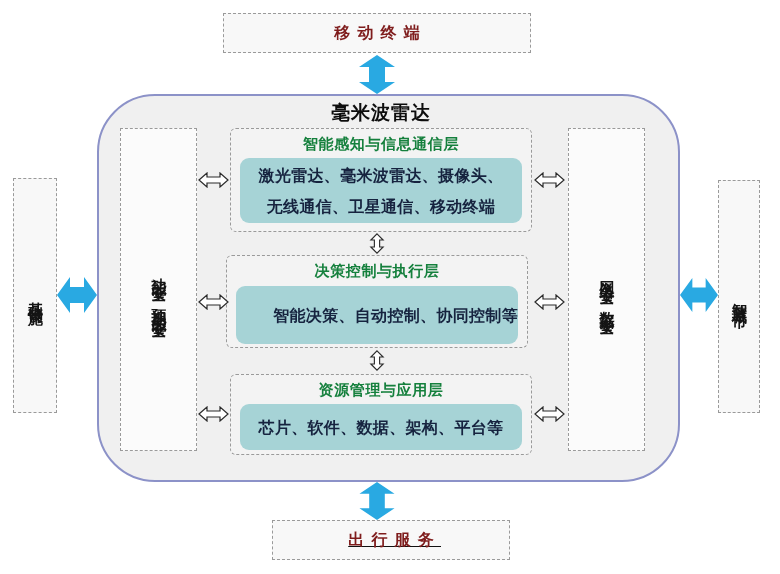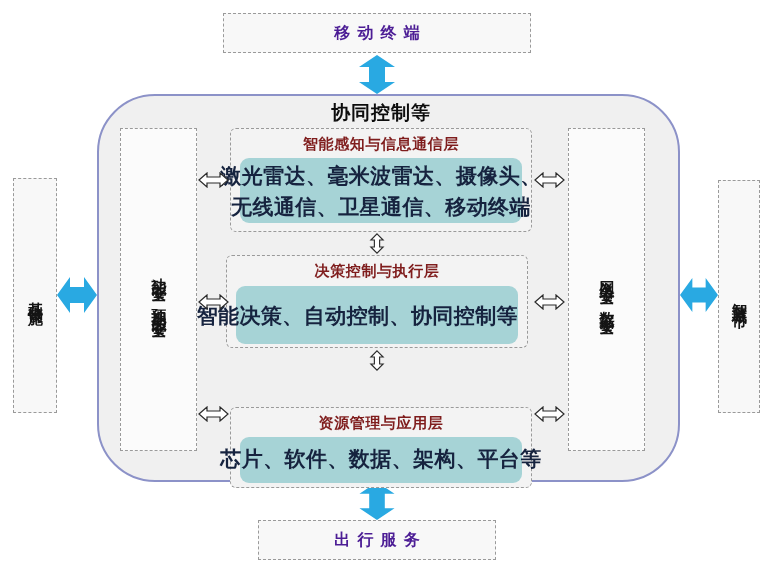--- a/index.html
+++ b/index.html
@@ -8,21 +8,21 @@
     font-family:"Liberation Sans",sans-serif;color:#111;
   }
   .abs{position:absolute;box-sizing:border-box;}
   
   .dashed-box{
     border:1.5px dashed #9a9a9a;background:#f8f8f8;
     display:flex;align-items:center;justify-content:center;
   }
   .node-label{
     font-weight:bold;font-size:16px;letter-spacing:.45em;text-indent:.45em;
-    color:#4c1d95;white-space:nowrap;
+    color:#7f1d1d;white-space:nowrap;
   }
   
   .vehicle{
     border:2px solid #8c92c8;border-radius:58px;background:#f0f0f0;
   }
   .vehicle-title{
     position:absolute;left:230px;top:100px;width:302px;text-align:center;
     font-size:19px;font-weight:bold;color:#0d0d0d;letter-spacing:.05em;
   }
   
@@ -33,29 +33,29 @@
   .vtext{
     writing-mode:vertical-rl;text-orientation:upright;
     font-weight:bold;font-size:15px;letter-spacing:3px;color:#141414;white-space:nowrap;
   }
   
   .layer{
     border:1.3px dashed #9a9a9a;background:#f3f3f3;border-radius:6px;
     display:flex;flex-direction:column;align-items:center;
   }
   .layer-title{
-    font-size:15px;font-weight:bold;color:#7f1d1d;margin-top:6px;letter-spacing:.04em;
+    font-size:15px;font-weight:bold;color:#15803d;margin-top:6px;letter-spacing:.04em;
   }
   .teal-box{
     background:#a6d3d6;border-radius:9px;width:282px;
     display:flex;flex-direction:column;align-items:center;justify-content:center;
     flex:0 0 auto;
   }
   .teal-line{
-    font-size:21px;font-weight:bold;color:#16233f;line-height:31px;
+    font-size:16px;font-weight:bold;color:#16233f;line-height:31px;
     letter-spacing:.02em;white-space:nowrap;
   }
   svg{display:block;}
 </style>
 </head>
 <body>
 
 <div class="stage">
 
   <div class="abs dashed-box" style="left:223px;top:13px;width:308px;height:40px;">
@@ -75,31 +75,31 @@
   </svg>
 
   <div class="abs dashed-box" style="left:718px;top:180px;width:42px;height:233px;">
     <span class="vtext">智慧城市</span>
   </div>
 
   <svg class="abs" style="left:680px;top:277px;" width="38" height="36" viewBox="0 0 40 36">
     <polygon points="0,18 13,0 13,10 27,10 27,0 40,18 27,36 27,26 13,26 13,36" fill="#29a9e2"></polygon>
   </svg>
 
-  <div class="abs dashed-box" style="left:258px;top:520px;width:238px;height:40px;">
+  <div class="abs dashed-box" style="left:272px;top:520px;width:238px;height:40px;text-decoration:underline;">
     <span class="node-label">出行服务</span>
   </div>
 
   <svg class="abs" style="left:359px;top:482px;" width="36" height="38" viewBox="0 0 36 39">
     <polygon points="18,0 36,12 26,12 26,27 36,27 18,39 0,27 10,27 10,12 0,12" fill="#29a9e2"></polygon>
   </svg>
 
   <div class="abs vehicle" style="left:97px;top:94px;width:583px;height:388px;"></div>
 
-  <div class="vehicle-title">协同控制等</div>
+  <div class="vehicle-title">毫米波雷达</div>
 
   <div class="abs side-bar" style="left:120px;top:128px;width:77px;height:323px;">
     <span class="vtext">功能安全、预期功能安全</span>
   </div>
 
   <div class="abs side-bar" style="left:568px;top:128px;width:77px;height:323px;">
     <span class="vtext">网络安全、数据安全</span>
   </div>
 
   <div class="abs layer" style="left:230px;top:128px;width:302px;height:104px;">
@@ -118,23 +118,23 @@
     <div class="layer-title">决策控制与执行层</div>
     <div class="teal-box" style="margin-top:5px;height:58px;align-items:flex-end;">
       <span class="teal-line">智能决策、自动控制、协同控制等</span>
     </div>
   </div>
 
   <svg class="abs" style="left:369px;top:350px;" width="16" height="21" viewBox="0 0 16 24">
     <polygon points="8,1 15,8 11,8 11,16 15,16 8,23 1,16 5,16 5,8 1,8" fill="#ffffff" stroke="#2a2a2a" stroke-width="1.3"></polygon>
   </svg>
 
-  <div class="abs layer" style="left:230px;top:374px;width:302px;height:81px;margin-top:33px;">
+  <div class="abs layer" style="left:230px;top:374px;width:302px;height:81px;">
     <div class="layer-title">资源管理与应用层</div>
-    <div class="teal-box" style="margin-top:4px;height:46px;font-family:Liberation Mono, monospace;">
+    <div class="teal-box" style="margin-top:4px;height:46px;">
       <span class="teal-line">芯片、软件、数据、架构、平台等</span>
     </div>
   </div>
 
   <svg class="abs" style="left:198px;top:172px;" width="31" height="16" viewBox="0 0 31 16">
     <polygon points="1,8 9,1 9,5 22,5 22,1 30,8 22,15 22,11 9,11 9,15" fill="#ffffff" stroke="#2a2a2a" stroke-width="1.2"></polygon>
   </svg>
   <svg class="abs" style="left:198px;top:294px;" width="31" height="16" viewBox="0 0 31 16">
     <polygon points="1,8 9,1 9,5 22,5 22,1 30,8 22,15 22,11 9,11 9,15" fill="#ffffff" stroke="#2a2a2a" stroke-width="1.2"></polygon>
   </svg>

